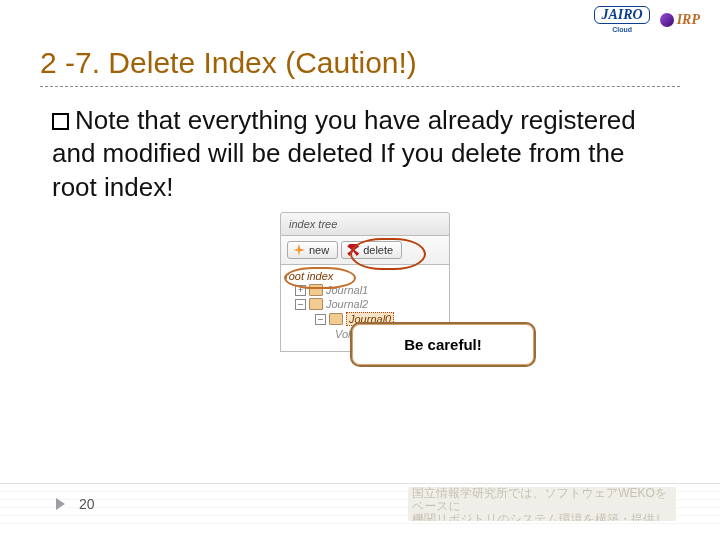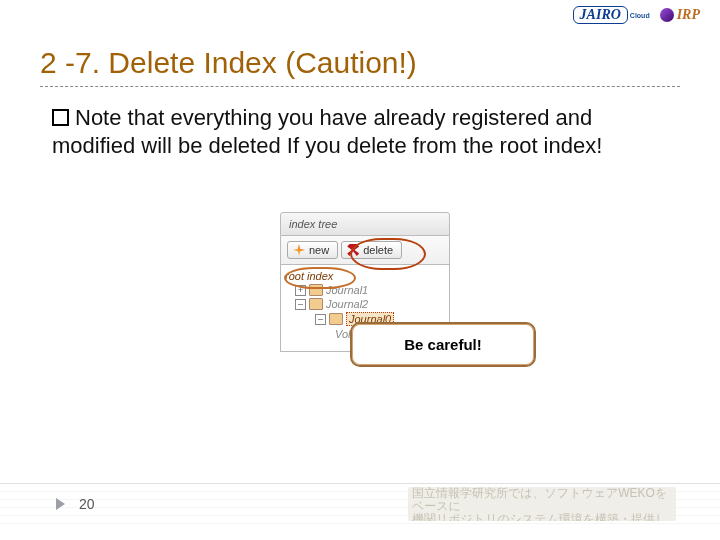--- a/index.html
+++ b/index.html
@@ -85,21 +85,21 @@
     border-top: 1px dashed #888;
     margin: 0;
   }
 
   
   .body-text {
     position: absolute;
     top: 104px;
     left: 52px;
     right: 44px;
-    font-size: 22px;
+    font-size: 26px;
     line-height: 1.28;
     color: #111;
   }
   .bullet-box {
     display: inline-block;
     width: 13px;
     height: 13px;
     border: 2px solid #000;
     margin-right: 6px;
     transform: translateY(1px);
@@ -270,21 +270,21 @@
     overflow: hidden;
     padding: 0 4px;
   }
 </style>
 </head>
 <body>
 
 <div class="slide">
 
   <div class="logo-bar">
-    <span class="logo" style="flex-direction:row;line-height:1">
+    <span class="logo" style="flex-direction:column;line-height:1">
       <span class="logo-jairo">JAIRO</span>
       <span style="font-size:7px;color:#1b4f9c">Cloud</span>
     </span>
     <span class="logo logo-irp">
       <span class="globe"></span>
       <span>IRP</span>
     </span>
   </div>
 
   <div class="title-wrap">

